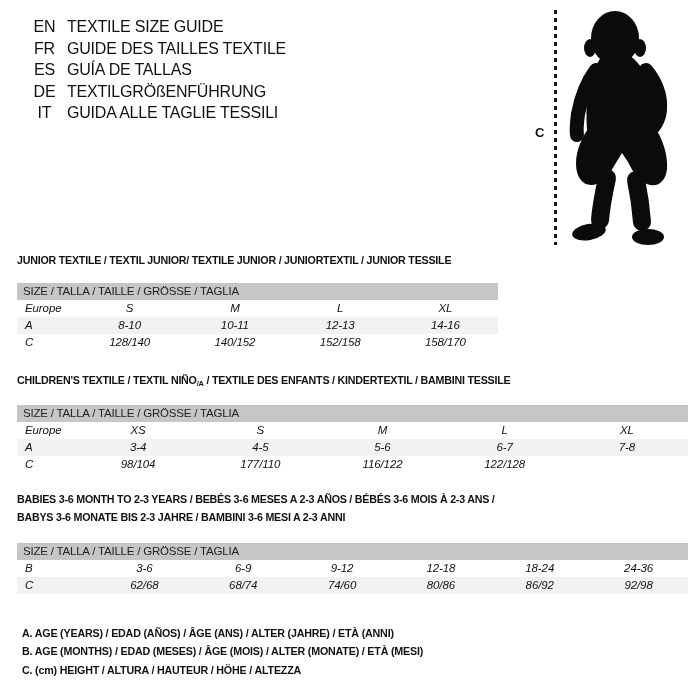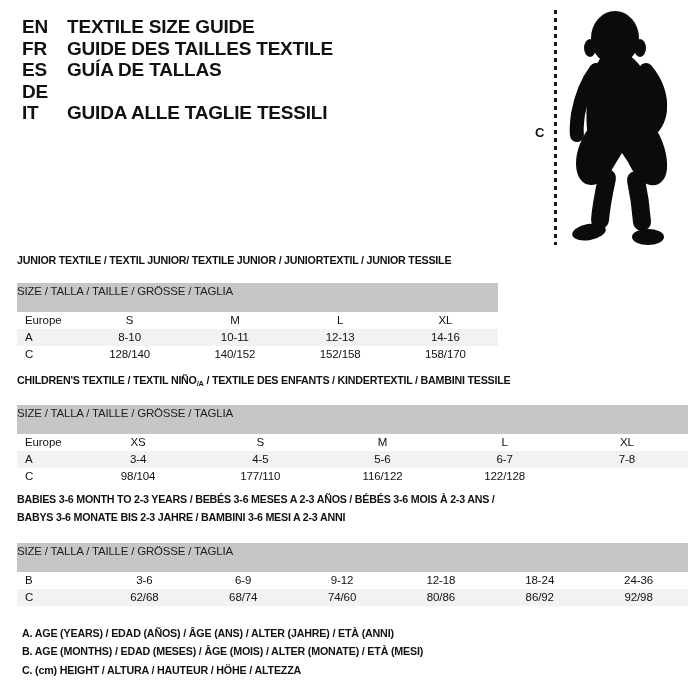--- a/index.html
+++ b/index.html
@@ -6,44 +6,44 @@
   body{
     width:700px;height:700px;position:relative;overflow:hidden;
     background:#ffffff;
     font-family:"Liberation Sans", sans-serif;
     color:var(--text,#111);
     -webkit-font-smoothing:antialiased;
   }
   
   .lang-list{position:absolute;left:22px;top:16px;}
   .lang-row{display:flex;height:21.5px;line-height:21.5px;
-    font-size:19px;font-weight:700;letter-spacing:-0.2px;}
+    font-size:16px;font-weight:400;letter-spacing:-0.2px;text-align:center;}
   .lang-code{width:45px;flex:0 0 45px;}
   
   .height-line{position:absolute;left:554px;top:10px;width:3px;height:235px;
     background:repeating-linear-gradient(to bottom,#1a1a1a 0 4px,transparent 4px 8px);}
   .height-label{position:absolute;left:535px;top:126px;font-size:13px;font-weight:700;line-height:14px;}
   .silhouette{position:absolute;left:562px;top:8px;width:136px;height:238px;}
   
   .tbl-title{position:absolute;left:17px;font-size:11.5px;font-weight:700;
     line-height:14px;letter-spacing:-0.25px;white-space:nowrap;
     transform:scaleX(0.93);transform-origin:0 50%;}
   .tbl-title.two-line{line-height:18px;}
   .size-table{position:absolute;left:17px;}
   .t-narrow{width:481px;}
   .t-wide{width:671px;}
-  .size-bar{height:29px;line-height:17px;background:var(--header-bar,#c6c6c6);
-    font-size:11.5px;color:#222;padding-left:0;letter-spacing:-0.2px;
+  .size-bar{height:17px;line-height:17px;background:var(--header-bar,#c6c6c6);
+    font-size:11.5px;color:#222;padding-left:6px;letter-spacing:-0.2px;
     box-sizing:border-box;}
   .row{display:grid;height:17px;line-height:17px;font-size:11.5px;letter-spacing:-0.1px;}
   .t1 .row{grid-template-columns:60px repeat(4,1fr);}
   .t2 .row{grid-template-columns:60px repeat(5,1fr);}
   .t3 .row{grid-template-columns:78px repeat(6,1fr);}
   .row.shaded{background:var(--shaded-row,#f2f2f2);}
-  .cell{text-align:center;}
+  .cell{text-align:center;font-style:italic;}
   .cell.label{text-align:left;padding-left:8px;}
   .sub{font-size:8px;position:relative;bottom:-2px;}
   
   .notes{position:absolute;left:22px;top:624px;}
   .note-line{font-size:11.5px;font-weight:700;line-height:18.3px;white-space:nowrap;
     letter-spacing:-0.2px;transform:scaleX(0.93);transform-origin:0 50%;}
 </style>
 </head>
 <body>
 
@@ -55,20 +55,21 @@
   <div class="lang-row">
     <span class="lang-code">FR</span>
     <span class="lang-label">GUIDE DES TAILLES TEXTILE</span>
   </div>
   <div class="lang-row">
     <span class="lang-code">ES</span>
     <span class="lang-label">GUÍA DE TALLAS</span>
   </div>
   <div class="lang-row">
     <span class="lang-code">DE</span>
+    <span class="lang-label">TEXTILGRÖßENFÜHRUNG</span>
   </div>
   <div class="lang-row">
     <span class="lang-code">IT</span>
     <span class="lang-label">GUIDA ALLE TAGLIE TESSILI</span>
   </div>
 </div>
 
 <div class="height-line"></div>
 <div class="height-label">C</div>
 <svg class="silhouette" viewBox="0 0 136 238" width="136" height="238" aria-hidden="true">

